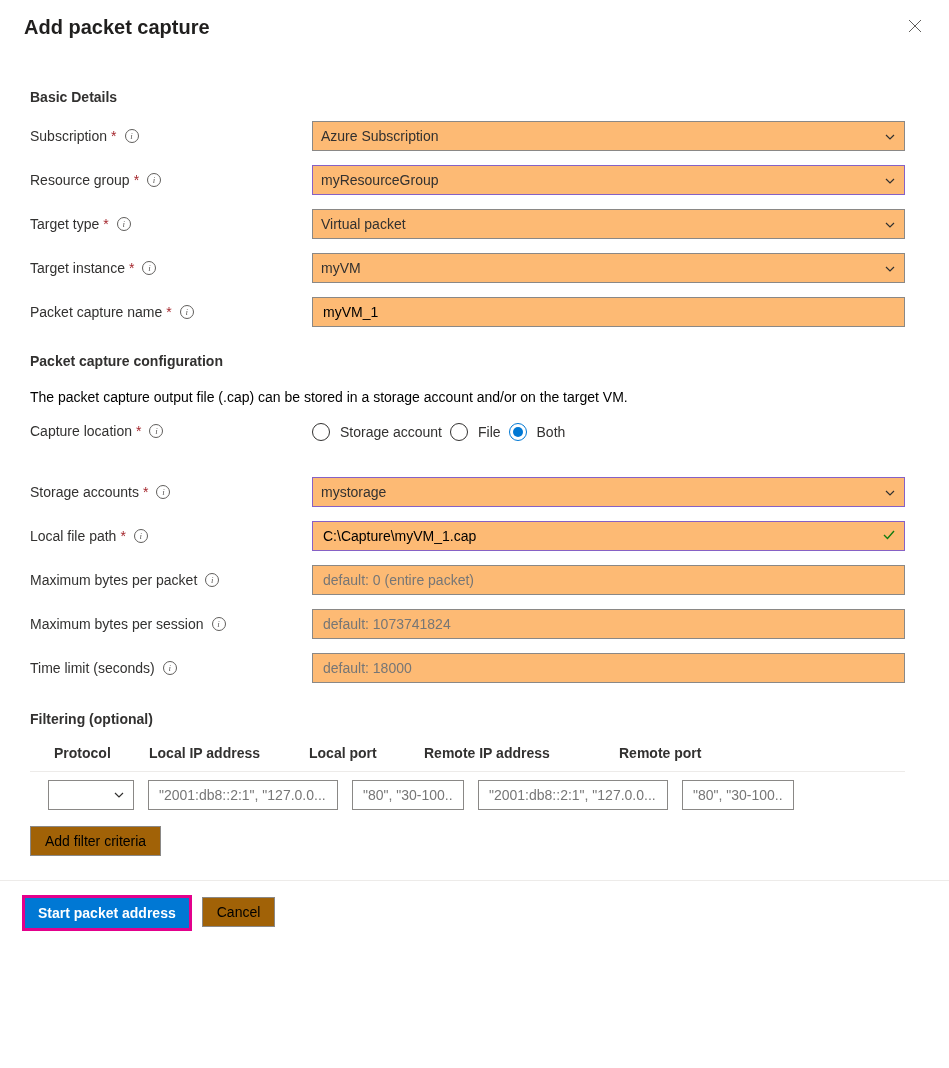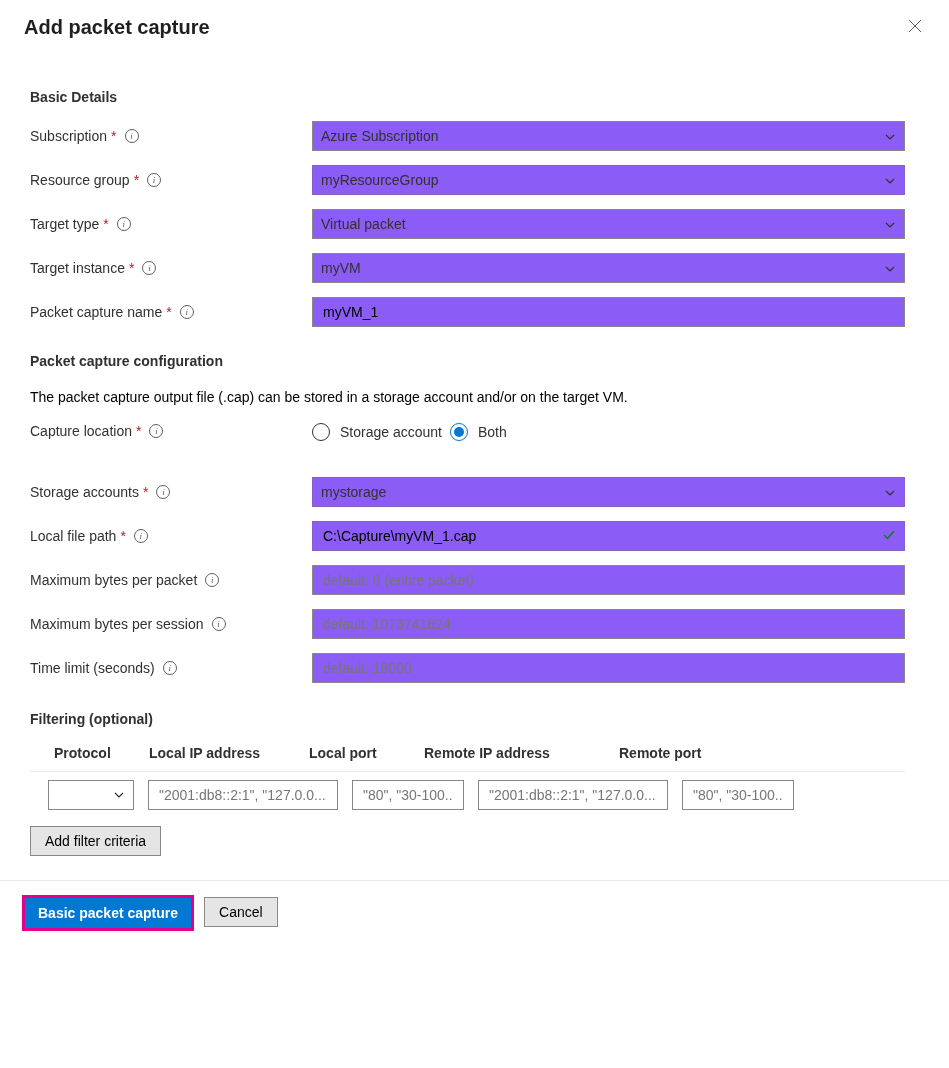--- a/index.html
+++ b/index.html
@@ -73,21 +73,21 @@
   .ctrl {
     flex: 1;
   }
   .select, .txt {
     width: 100%;
     height: 30px;
     border: 1px solid #8a8886;
     padding: 0 8px;
     font-family: inherit;
     font-size: 14px;
-    background: #8b5cf6;
+    background: #fdba74;
     position: relative;
     display: flex;
     align-items: center;
   }
   .select.accent { border-color: #8661c5; }
   .select .sel-val { flex: 1; }
   .chev {
     width: 12px; height: 12px;
   }
   .chev svg { width: 12px; height: 12px; stroke: #323130; fill:none; stroke-width:1.2;}
@@ -142,21 +142,21 @@
     justify-content: flex-end; padding: 0 8px; width: 86px;
   }
   .mini-in {
     height: 30px; border: 1px solid #8a8886; display:flex; align-items:center;
     padding: 0 8px; width: 100%;
   }
   .mini-in input { border:none; outline:none; width:100%; font-family:inherit; font-size:14px;}
   .btn {
     height: 30px;
     border: 1px solid #8a8886;
-    background: #e5e5e5;
+    background: #a16207;
     padding: 0 14px;
     font-family: inherit;
     font-size: 14px;
     cursor: pointer;
   }
   .footer {
     border-top: 1px solid #edebe9;
     padding: 16px 24px;
     display: flex; gap: 12px;
   }
@@ -275,20 +275,24 @@
       <span>Capture location</span>
         <span class="req">*</span>
       <span class="info-ic">i</span>
     </div>
     <div class="ctrl">
       <div class="radios">
         <div class="radio">
           <span class="r-outer"></span>
           <span>Storage account</span>
         </div>
+        <div class="radio">
+          <span class="r-outer"></span>
+          <span>File</span>
+        </div>
         <div class="radio selected">
           <span class="r-outer">
               <span class="r-inner"></span>
             </span>
           <span>Both</span>
         </div>
       </div>
     </div>
   </div>
 
@@ -404,15 +408,15 @@
         </div>
       </div>
     </div>
     <div style="height:6px"></div>
     <button class="btn">Add filter criteria</button>
   </div>
 
 </div>
 
 <div class="footer">
-  <button class="btn-primary">Basic packet capture</button>
+  <button class="btn-primary">Start packet address</button>
   <button class="btn">Cancel</button>
 </div>
 
 </body></html>

